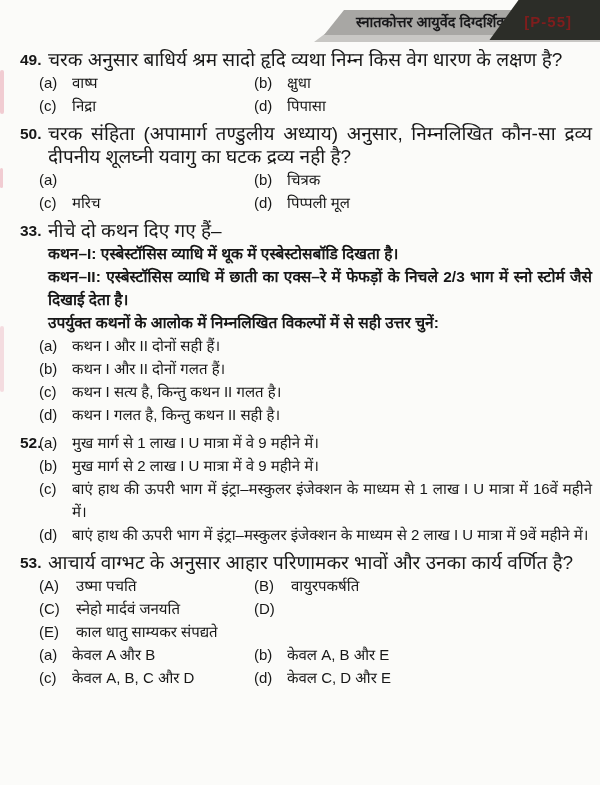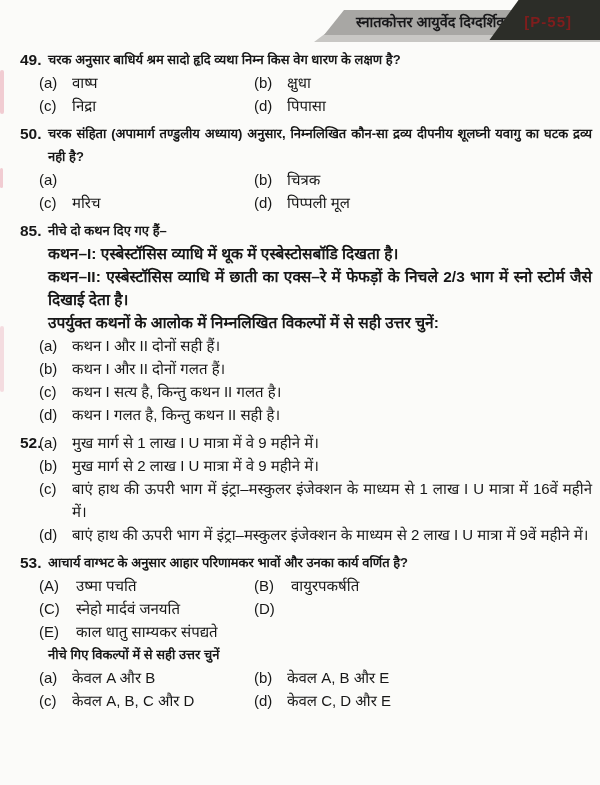--- a/index.html
+++ b/index.html
@@ -40,21 +40,21 @@
   
   .mark{position:absolute;left:0;width:4px;border-radius:2px;background:rgba(214,84,112,0.28);}
   .m1{top:70px;height:44px;}
   .m2{top:168px;height:20px;width:3px;}
   .m3{top:326px;height:66px;background:rgba(214,84,112,0.18);}
   
   .content{position:absolute;top:48px;left:8px;right:8px;margin-left:12px;}
   .qblock{display:flex;margin-bottom:5px;}
   .qnum{width:28px;flex-shrink:0;font-weight:700;font-size:15.5px;}
   .qbody{flex:1;min-width:0;}
-  .qtext{font-weight:700;font-size:13px;text-align:justify;}
+  .qtext{font-weight:400;font-size:19px;text-align:justify;}
   .stmt{font-weight:700;font-size:15.5px;text-align:justify;}
   .opts2{display:grid;grid-template-columns:215px 1fr;margin-left:-9px;}
   .opt{display:flex;}
   .ol{width:33px;flex-shrink:0;}
   .olw{width:37px;flex-shrink:0;}
   .ot{flex:1;min-width:0;text-align:justify;}
   .optlist{margin-left:-9px;}
 </style>
 </head>
 <body>
@@ -118,21 +118,21 @@
           </div>
           <div class="opt">
             <span class="ol">(d)</span>
             <span class="ot">पिप्पली मूल</span>
           </div>
         </div>
       </div>
     </div>
 
     <div class="qblock">
-      <div class="qnum">85.</div>
+      <div class="qnum">33.</div>
       <div class="qbody">
         <div class="qtext">नीचे दो कथन दिए गए हैं–</div>
         <div class="stmt">कथन–I: एस्बेस्टॉसिस व्याधि में थूक में एस्बेस्टोसबॉडि दिखता है।</div>
         <div class="stmt">कथन–II: एस्बेस्टॉसिस व्याधि में छाती का एक्स–रे में फेफड़ों के निचले 2/3 भाग में स्नो स्टोर्म जैसे दिखाई देता है।</div>
         <div class="stmt">उपर्युक्त कथनों के आलोक में निम्नलिखित विकल्पों में से सही उत्तर चुनें:</div>
         <div class="optlist">
           <div class="opt">
             <span class="ol">(a)</span>
             <span class="ot">कथन I और II दोनों सही हैं।</span>
           </div>
@@ -194,21 +194,20 @@
             <span class="ot">स्नेहो मार्दवं जनयति</span>
           </div>
           <div class="opt">
             <span class="olw">(D)</span>
           </div>
           <div class="opt">
             <span class="olw">(E)</span>
             <span class="ot">काल धातु साम्यकर संपद्यते</span>
           </div>
         </div>
-        <div class="qtext">नीचे गिए विकल्पों में से सही उत्तर चुनें</div>
         <div class="opts2">
           <div class="opt">
             <span class="ol">(a)</span>
             <span class="ot">केवल A  और B</span>
           </div>
           <div class="opt">
             <span class="ol">(b)</span>
             <span class="ot">केवल A, B और E</span>
           </div>
           <div class="opt">

